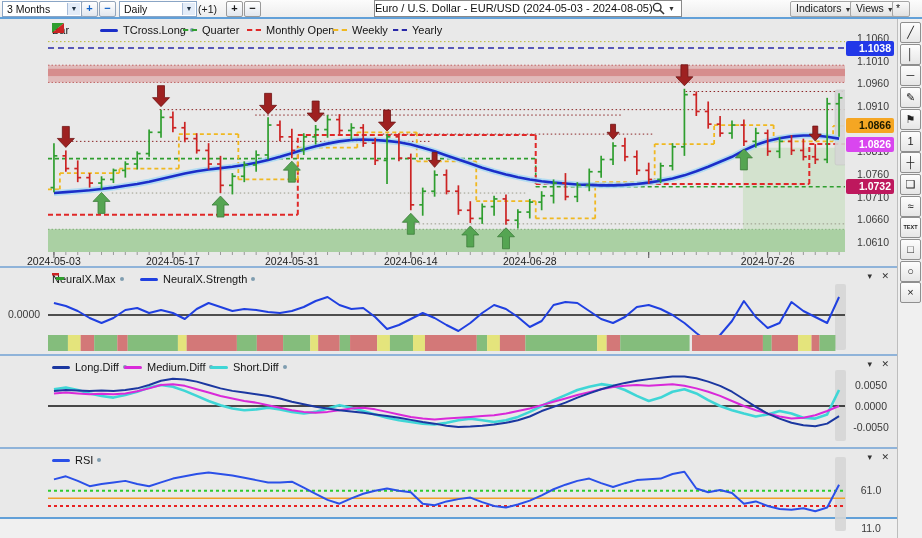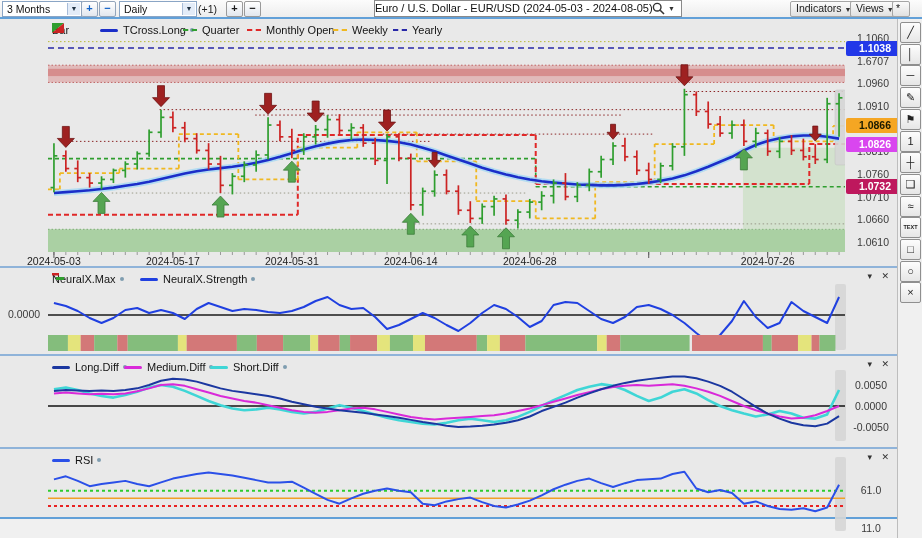--- a/index.html
+++ b/index.html
@@ -36,21 +36,21 @@
   .dot{display:inline-block;width:4px;height:4px;border-radius:50%;background:#7f9db0;
        margin-left:4px;vertical-align:middle;}
   .ic-line{display:inline-block;width:18px;height:3px;background:#1b2ec9;border-radius:2px;
            margin-right:5px;vertical-align:middle;}
   .ic-dash{display:inline-block;width:14px;height:0;border-top:2px dashed #888;
            margin-right:5px;vertical-align:middle;}
   .ic-svg{vertical-align:middle;margin-right:5px;}
   
   .ylab{position:absolute;left:845px;width:44px;text-align:right;font-size:10.5px;color:#3a3a3a;z-index:2;}
   .chip{position:absolute;left:846px;width:45px;height:15px;border-radius:2px;font-size:10.5px;
-        font-weight:bold;text-align:right;line-height:15px;padding-right:10px;z-index:3;}
+        font-weight:bold;text-align:right;line-height:15px;padding-right:3px;z-index:3;}
   .xlab{position:absolute;width:80px;text-align:center;font-size:10.5px;color:#222;}
   .side-lab{position:absolute;text-align:center;font-size:10.5px;color:#3a3a3a;z-index:2;}
   .pnl-ctl{position:absolute;right:33px;top:3px;font-size:9px;color:#333;z-index:6;}
   .pnl-ctl span{margin-left:7px;}
   
   .right-col{position:absolute;left:897px;top:19px;width:25px;height:519px;background:#f0f0f0;
              border-left:1px solid #bdbdbd;z-index:20;box-sizing:border-box;}
   .tool-btn{position:absolute;left:2px;width:19px;height:19px;border:1px solid #8f8f8f;border-radius:2px;
             background:linear-gradient(#fdfdfd,#e6e6e6);text-align:center;line-height:18px;
             font-size:11px;color:#222;overflow:hidden;}
@@ -465,21 +465,21 @@
         <line x1="53.94776119402985" x2="53.94776119402985" y1="252" y2="258" stroke="#555" stroke-width="1"></line>
         <line x1="172.90298507462688" x2="172.90298507462688" y1="252" y2="258" stroke="#555" stroke-width="1"></line>
         <line x1="291.85820895522386" x2="291.85820895522386" y1="252" y2="258" stroke="#555" stroke-width="1"></line>
         <line x1="410.8134328358209" x2="410.8134328358209" y1="252" y2="258" stroke="#555" stroke-width="1"></line>
         <line x1="529.7686567164179" x2="529.7686567164179" y1="252" y2="258" stroke="#555" stroke-width="1"></line>
         <line x1="648.723880597015" x2="648.723880597015" y1="252" y2="258" stroke="#555" stroke-width="1"></line>
         <line x1="767.679104477612" x2="767.679104477612" y1="252" y2="258" stroke="#555" stroke-width="1"></line>
       </svg>
     <div id="main-ylabels">
         <div class="ylab" style="top:13.0px;">1.1060</div>
-        <div class="ylab" style="top:35.7px;">1.6707</div>
+        <div class="ylab" style="top:35.7px;">1.1010</div>
         <div class="ylab" style="top:58.3px;">1.0960</div>
         <div class="ylab" style="top:81.0px;">1.0910</div>
         <div class="ylab" style="top:126.3px;">1.0810</div>
         <div class="ylab" style="top:149.0px;">1.0760</div>
         <div class="ylab" style="top:171.7px;">1.0710</div>
         <div class="ylab" style="top:194.3px;">1.0660</div>
         <div class="ylab" style="top:217.0px;">1.0610</div>
         <div class="chip" style="top:21.5px;background:#2238e8;color:#ffffff;">1.1038</div>
         <div class="chip" style="top:99.4px;background:#f5a623;color:#1a1a00;">1.0866</div>
         <div class="chip" style="top:117.6px;background:#d946ef;color:#ffffff;">1.0826</div>

